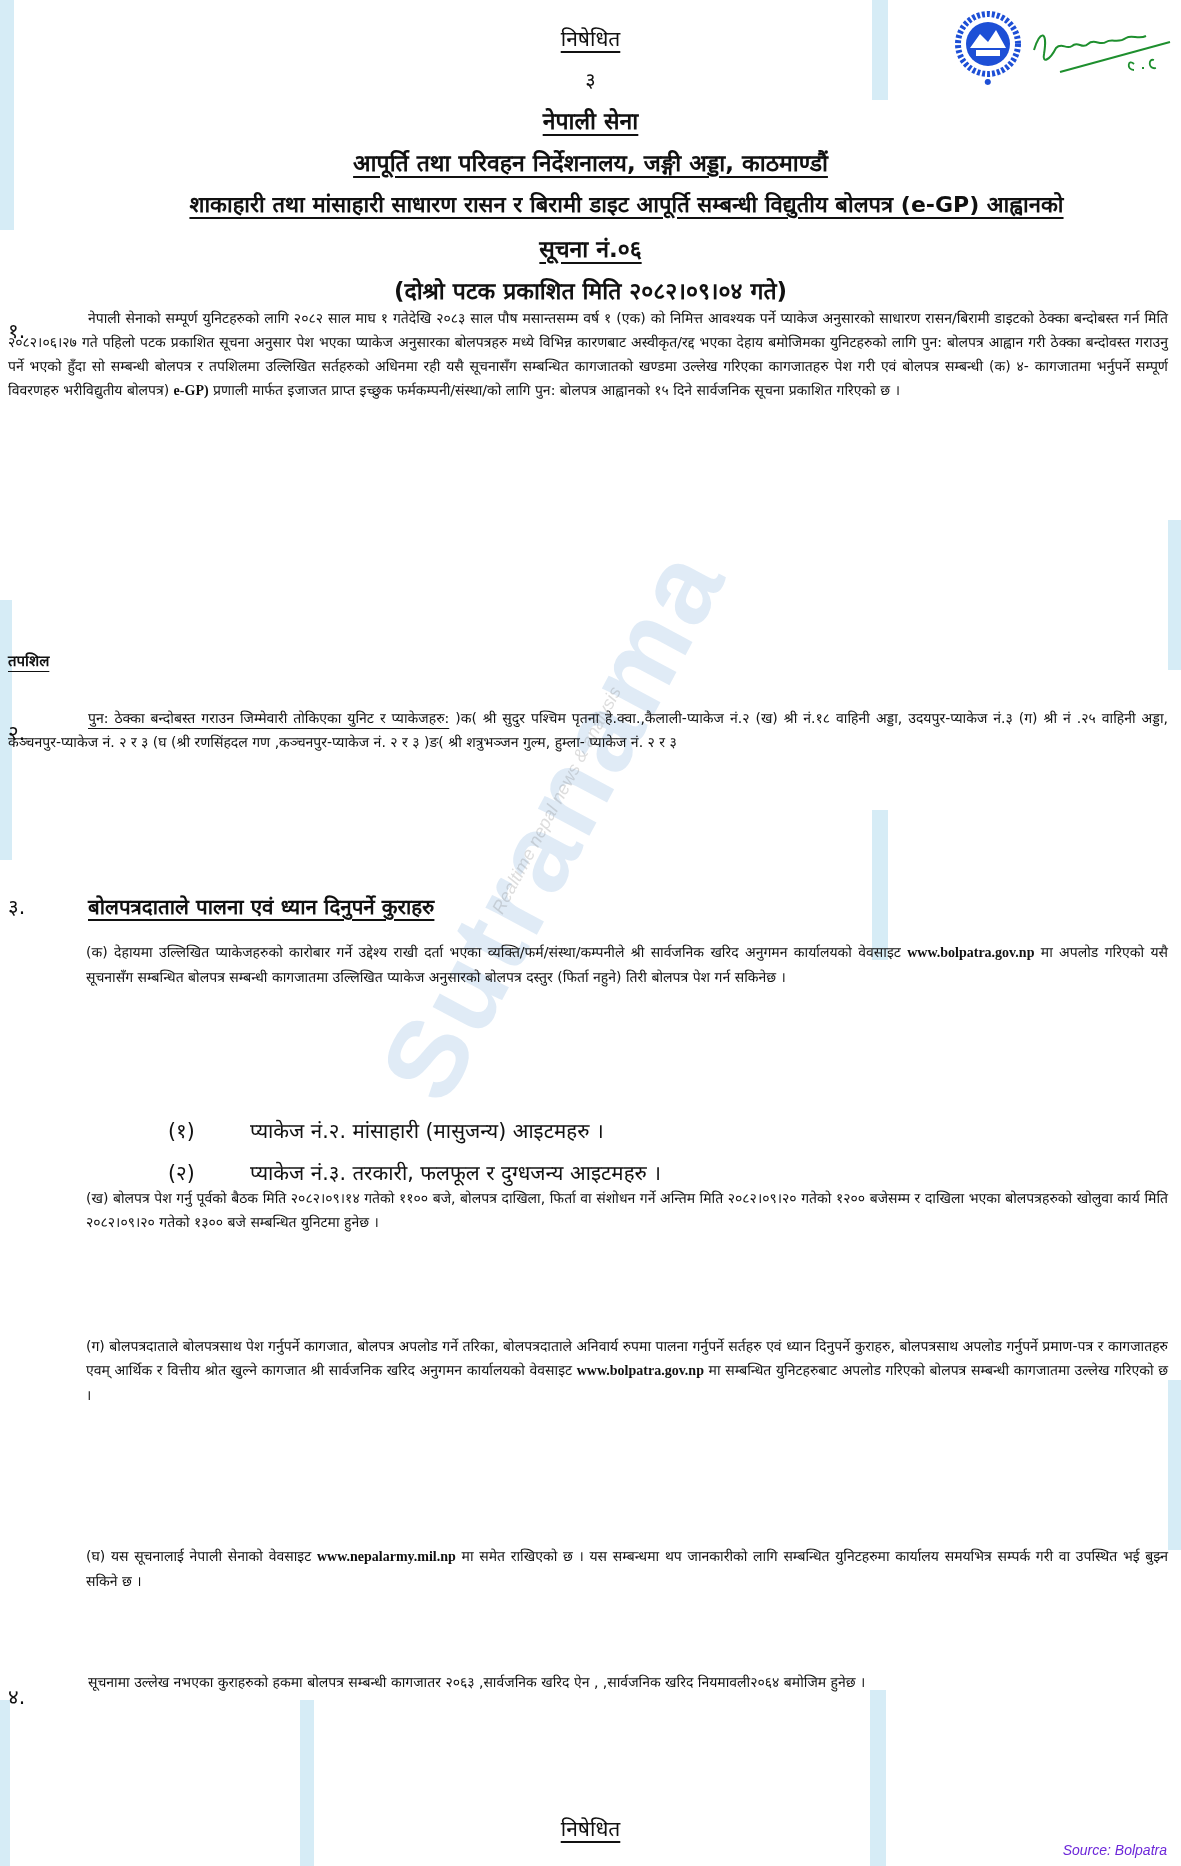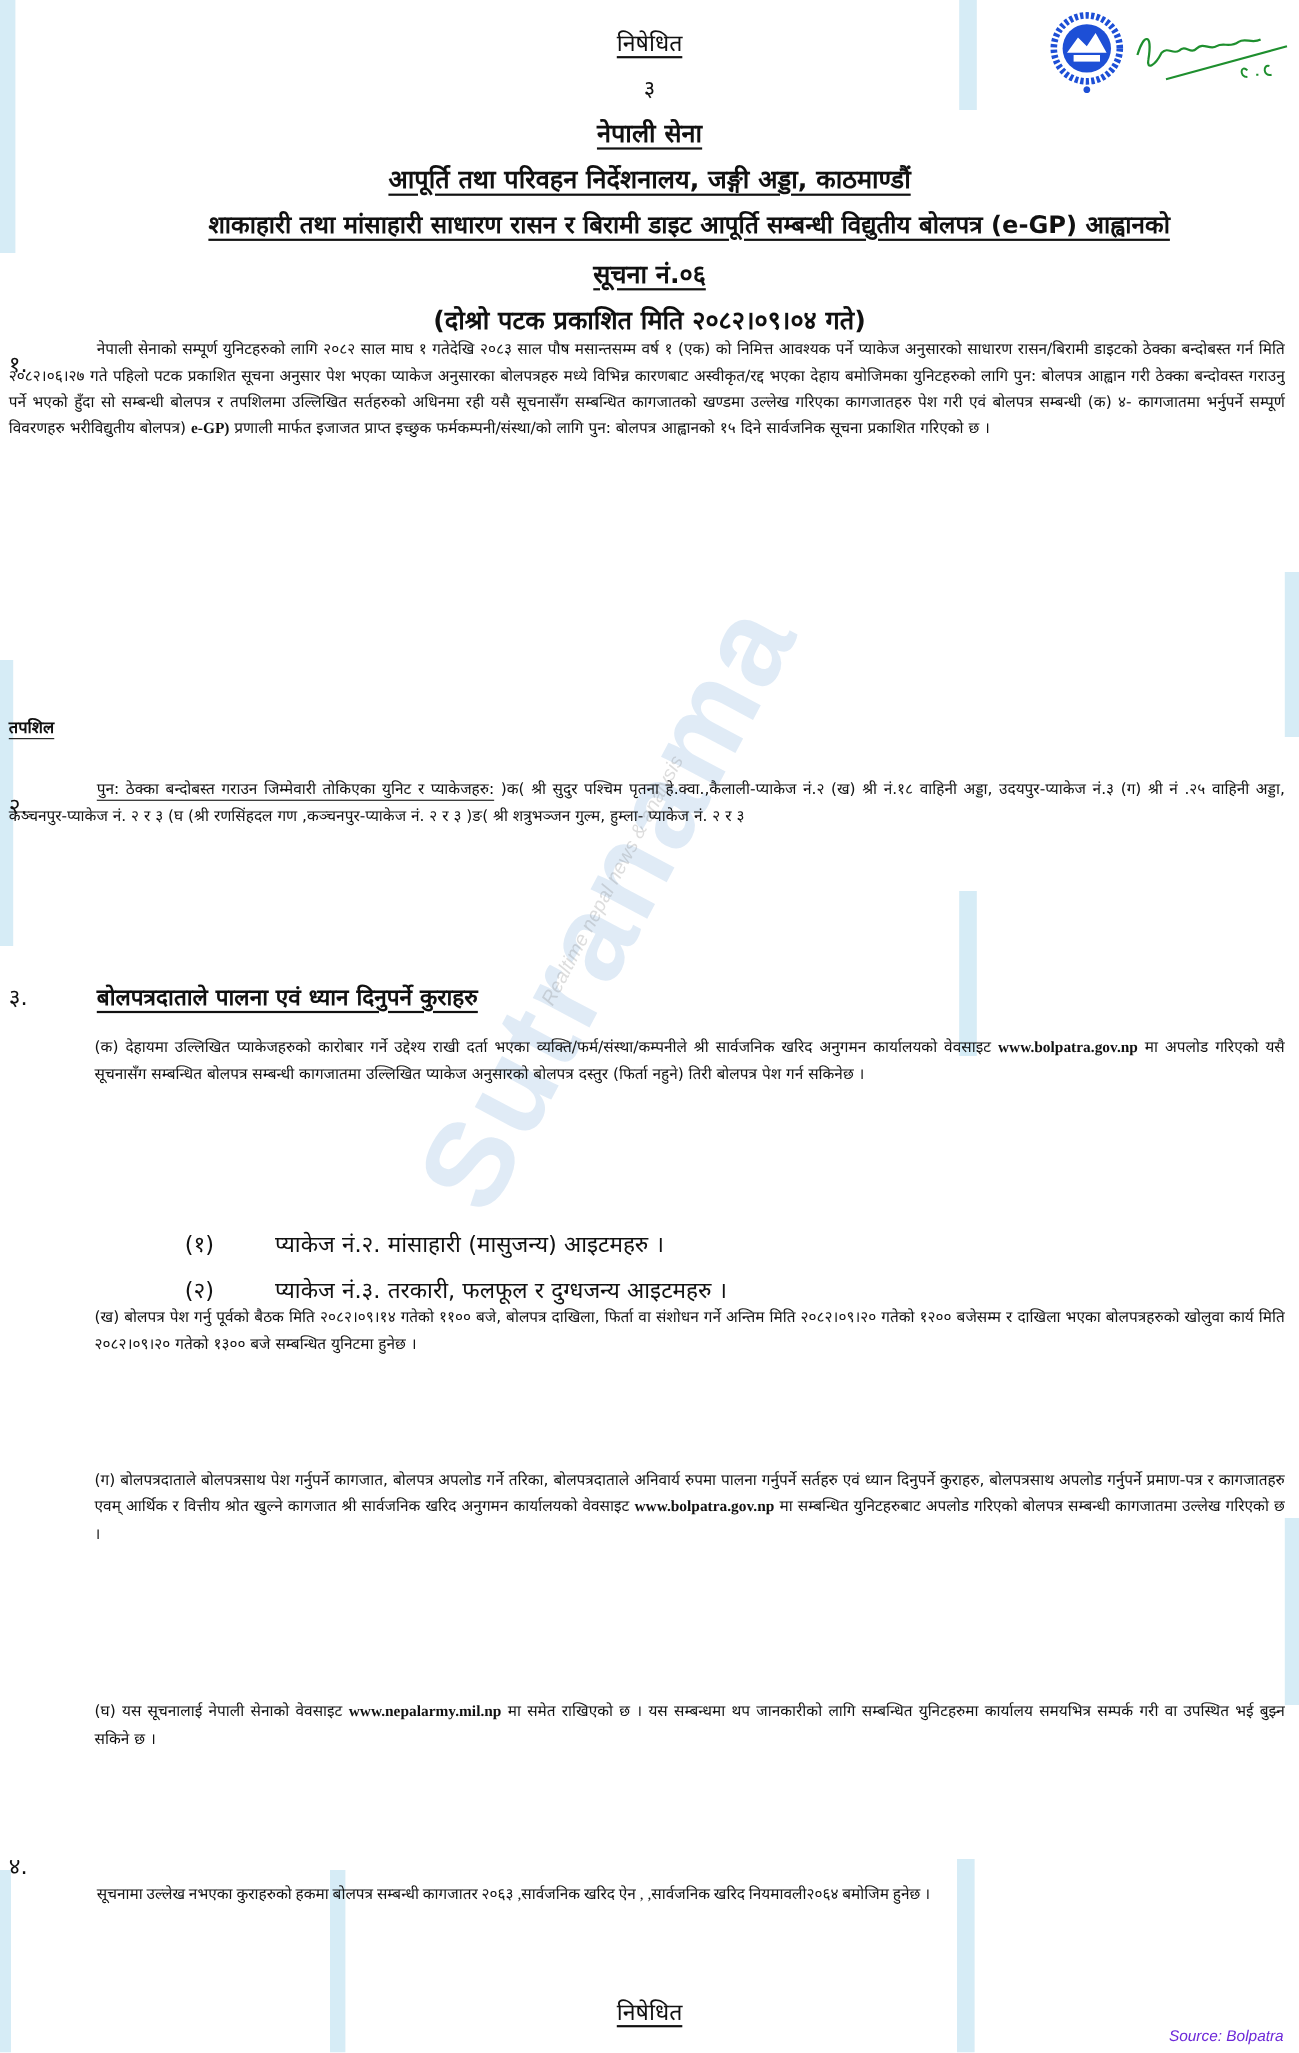--- a/index.html
+++ b/index.html
@@ -101,17 +101,17 @@
     <span>मा सम्बन्धित युनिटहरुबाट अपलोड गरिएको बोलपत्र सम्बन्धी कागजातमा उल्लेख गरिएको छ ।</span>
   </div>
 
   <div class="para" style="left:86px;top:1544px;width:1082px;">
     <span>(घ) यस सूचनालाई नेपाली सेनाको वेवसाइट</span>
     <span class="b">www.nepalarmy.mil.np</span>
     <span>मा समेत राखिएको छ । यस सम्बन्धमा थप जानकारीको लागि सम्बन्धित युनिटहरुमा कार्यालय समयभित्र सम्पर्क गरी वा उपस्थित भई बुझ्न सकिने छ ।</span>
   </div>
 
   <div class="num" style="left:8px;top:1682px;">४.</div>
-  <div class="para" style="left:8px;top:1711px;width:1160px;text-indent:80px;font-family:Liberation Serif, serif;">सूचनामा उल्लेख नभएका कुराहरुको हकमा बोलपत्र सम्बन्धी कागजातर २०६३ ,सार्वजनिक खरिद ऐन , ,सार्वजनिक खरिद नियमावली२०६४ बमोजिम हुनेछ ।</div>
+  <div class="para" style="left:8px;top:1670px;width:1160px;text-indent:80px;">सूचनामा उल्लेख नभएका कुराहरुको हकमा बोलपत्र सम्बन्धी कागजातर २०६३ ,सार्वजनिक खरिद ऐन , ,सार्वजनिक खरिद नियमावली२०६४ बमोजिम हुनेछ ।</div>
 
   <div class="center" style="top:1814px;font-size:21px;"><span class="u">निषेधित</span></div>
   <div class="source">Source: Bolpatra</div>
 </div>
 
 </body></html>

